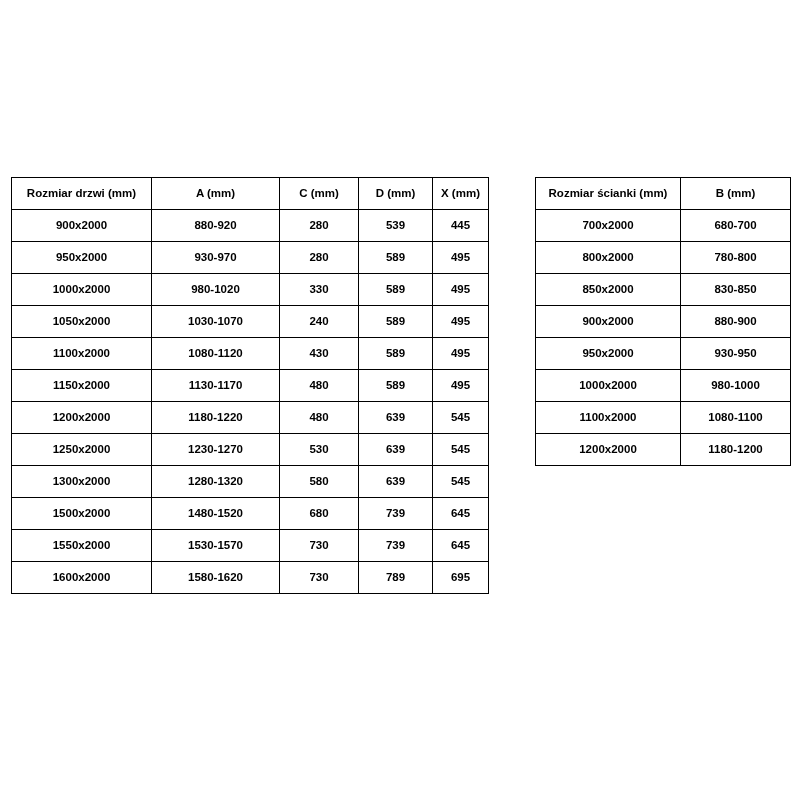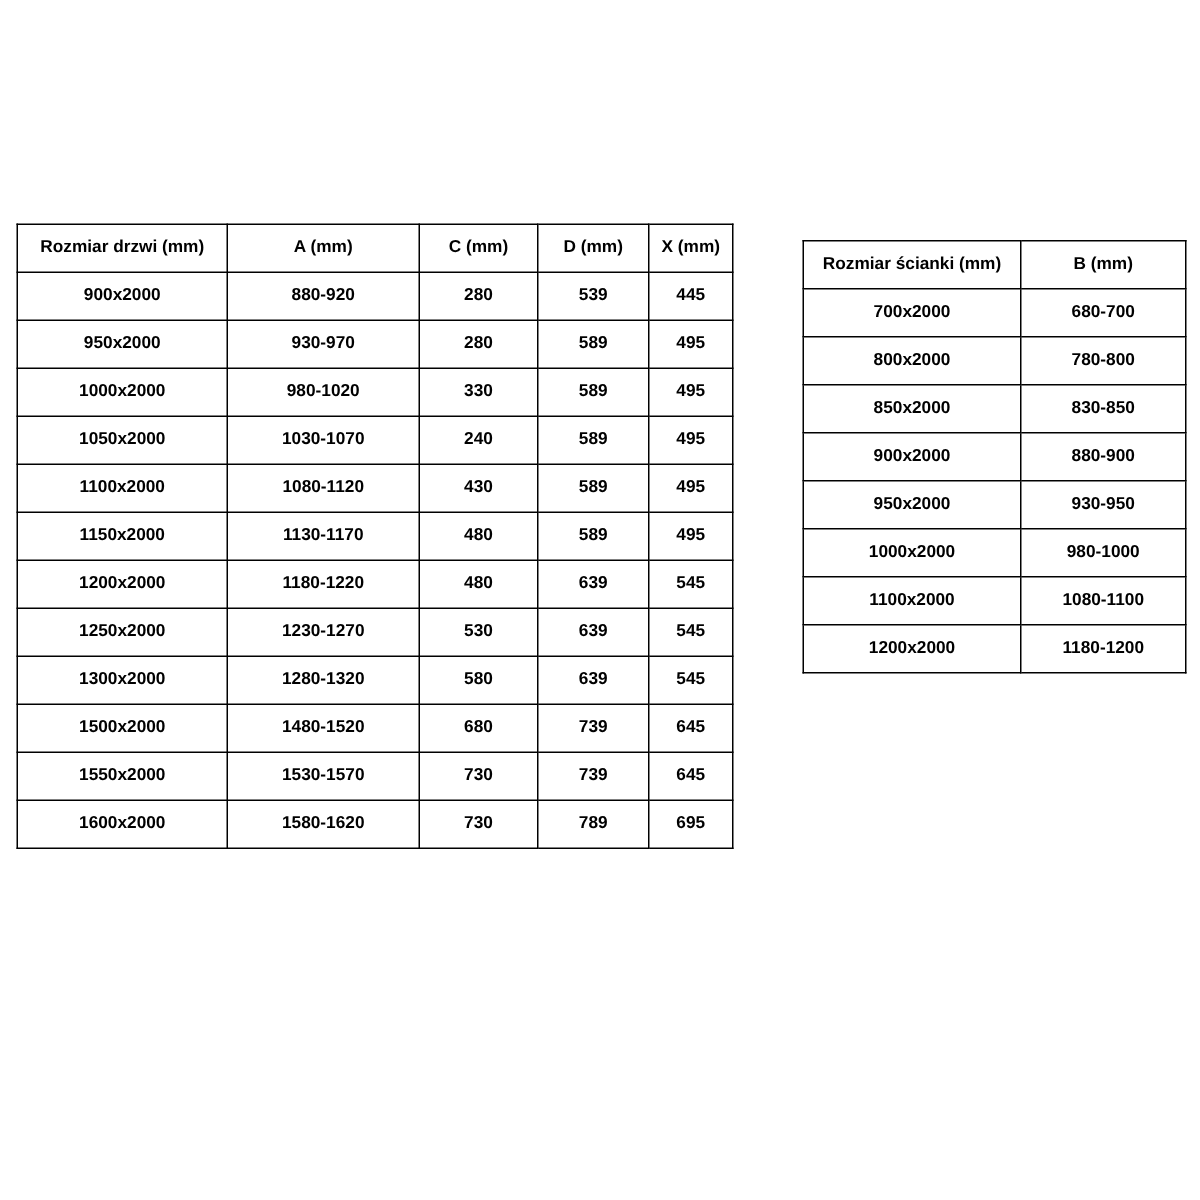--- a/index.html
+++ b/index.html
@@ -17,28 +17,29 @@
   }
   .sheet {
     position: absolute;
     top: 0;
     left: 0;
     width: 800px;
     height: 800px;
   }
   .table-wrap {
     position: absolute;
+    margin-top: 28px;
   }
   #doors-table-wrap {
     left: 11px;
     top: 149px;
   }
   #wall-table-wrap {
     left: 535px;
-    top: 160px;
+    top: 149px;
   }
   table.grid {
     border-collapse: collapse;
     table-layout: fixed;
   }
   table.grid td, table.grid th {
     border: 1px solid #000000;
     text-align: center;
     vertical-align: middle;
     font-size: 11.5px;

